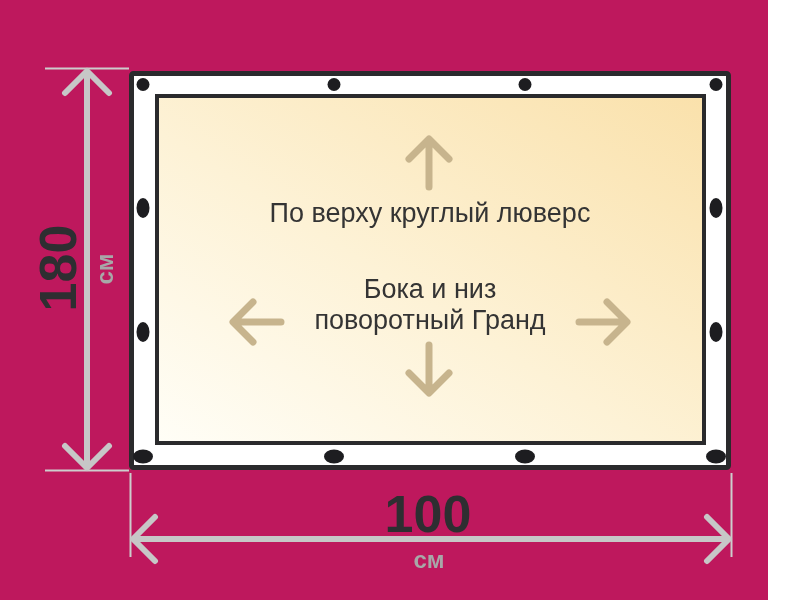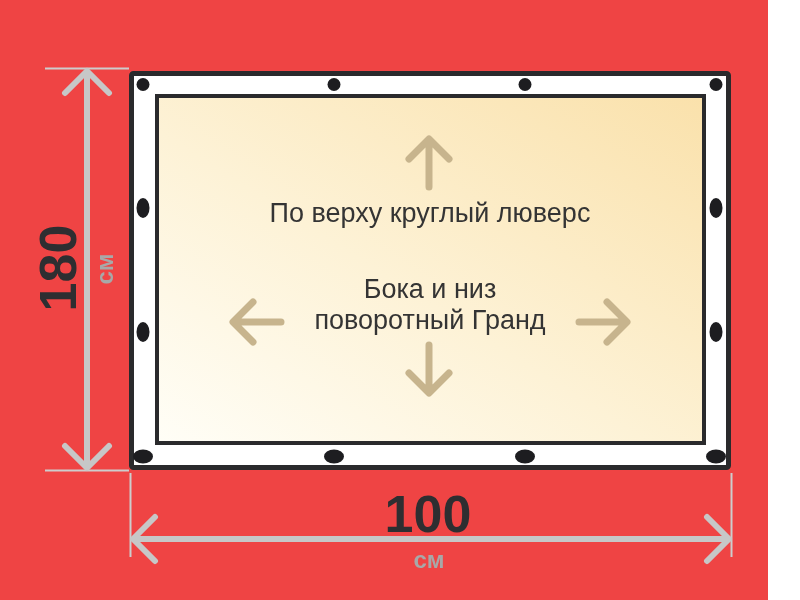--- a/index.html
+++ b/index.html
@@ -8,21 +8,21 @@
     background: #ffffff;
     width: 800px;
     height: 600px;
     overflow: hidden;
     font-family: "Liberation Sans", "DejaVu Sans", sans-serif;
   }
   .stage {
     position: relative;
     width: 768px;
     height: 600px;
-    background: #ef4444;
+    background: #be185d;
   }
   svg { display: block; }
   .annotation-text {
     font-size: 27px;
     fill: #343434;
     font-weight: 400;
   }
   .dim-value {
     font-size: 52px;
     font-weight: bold;

